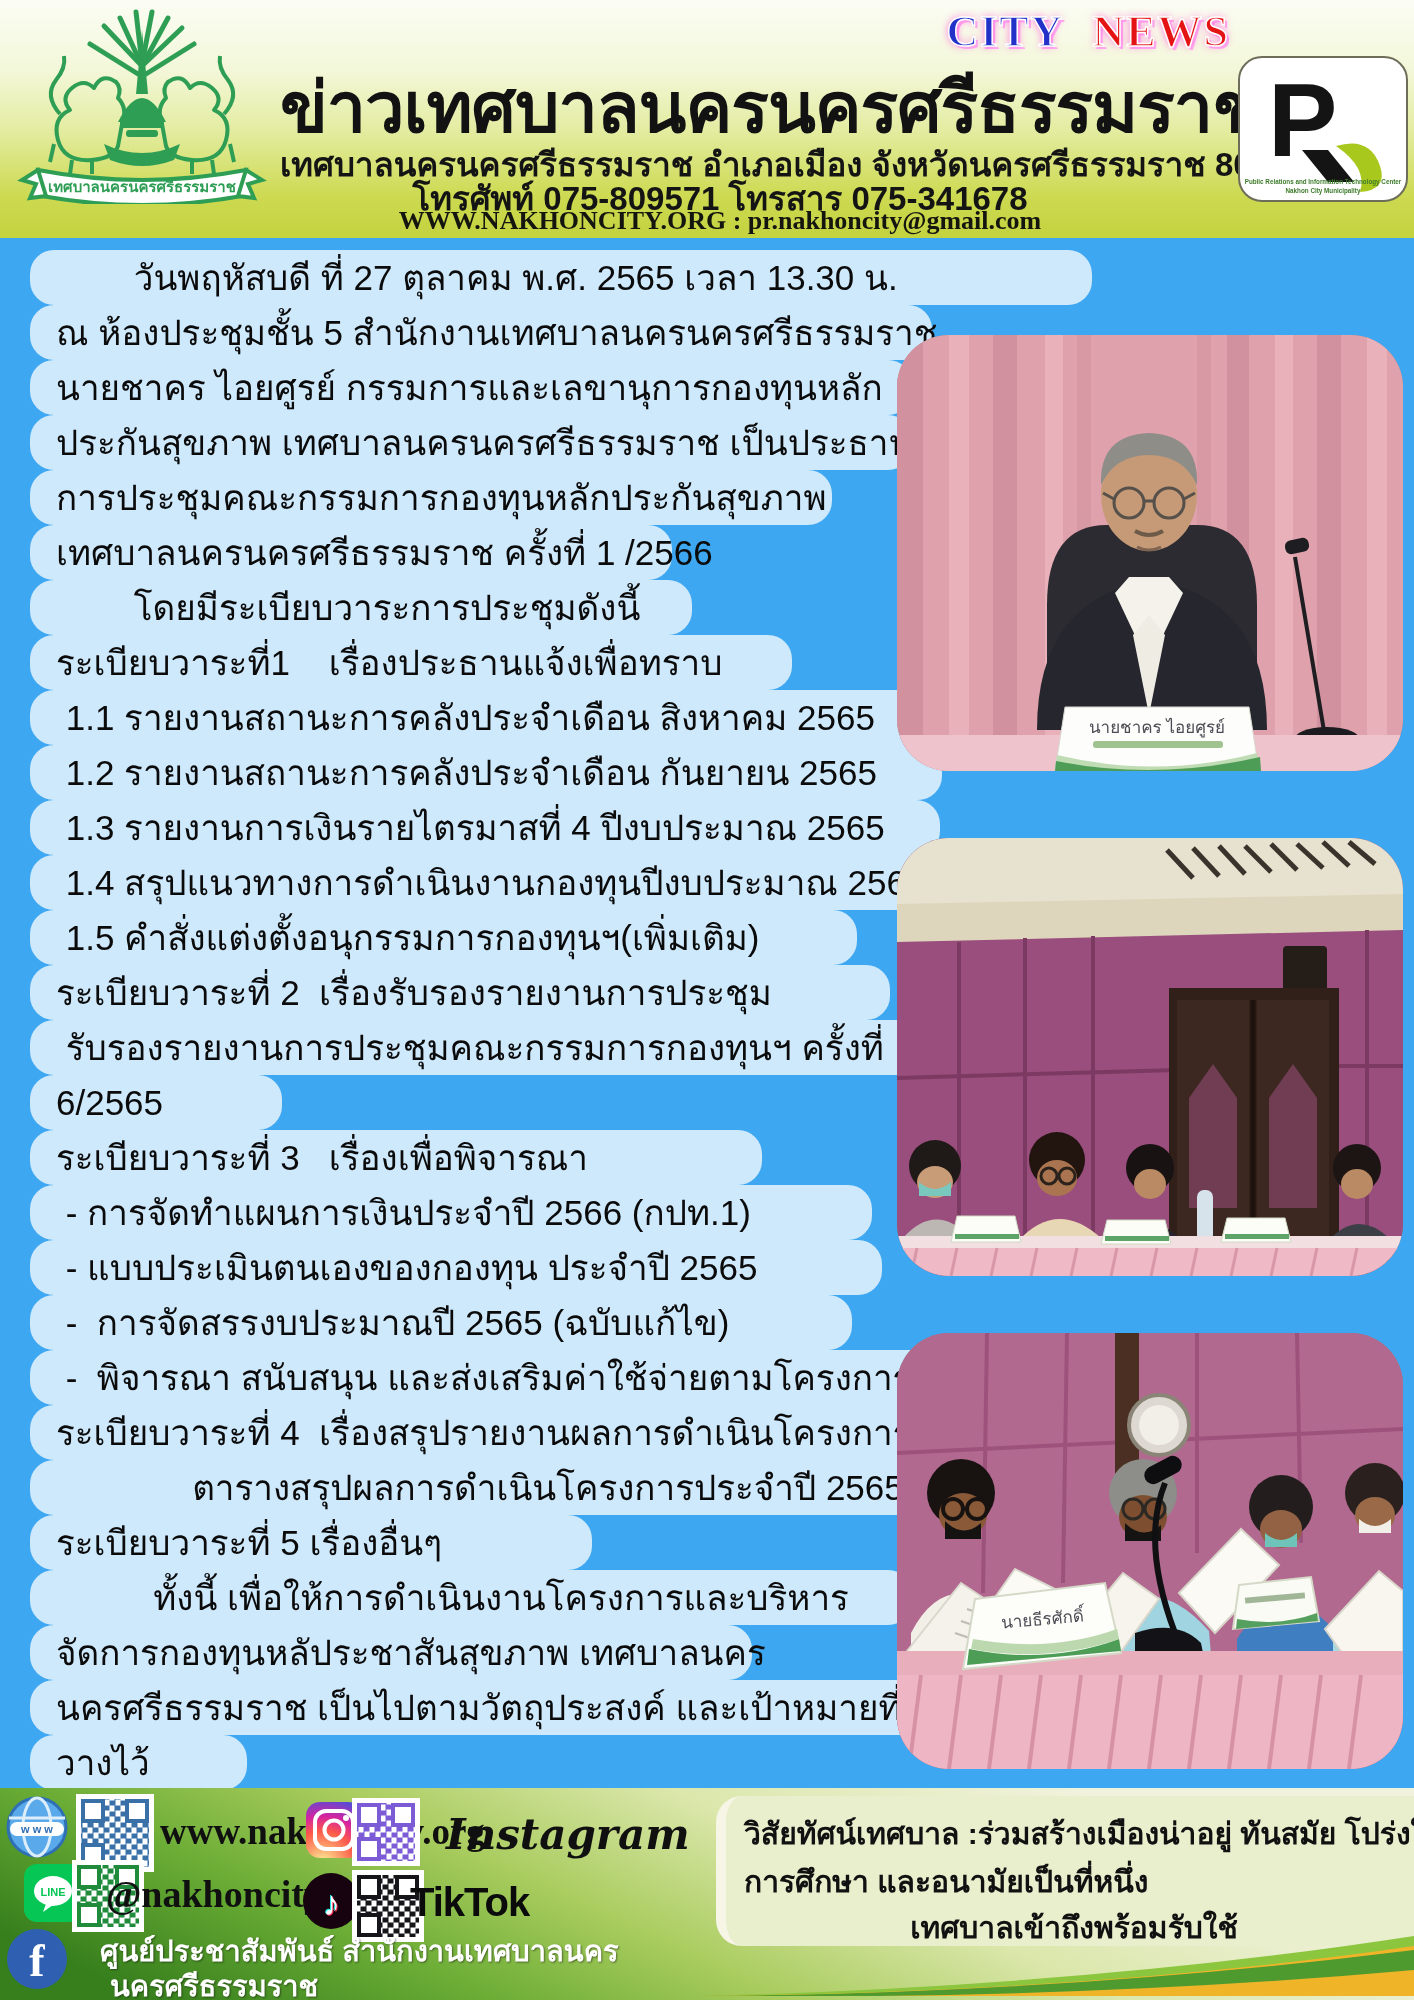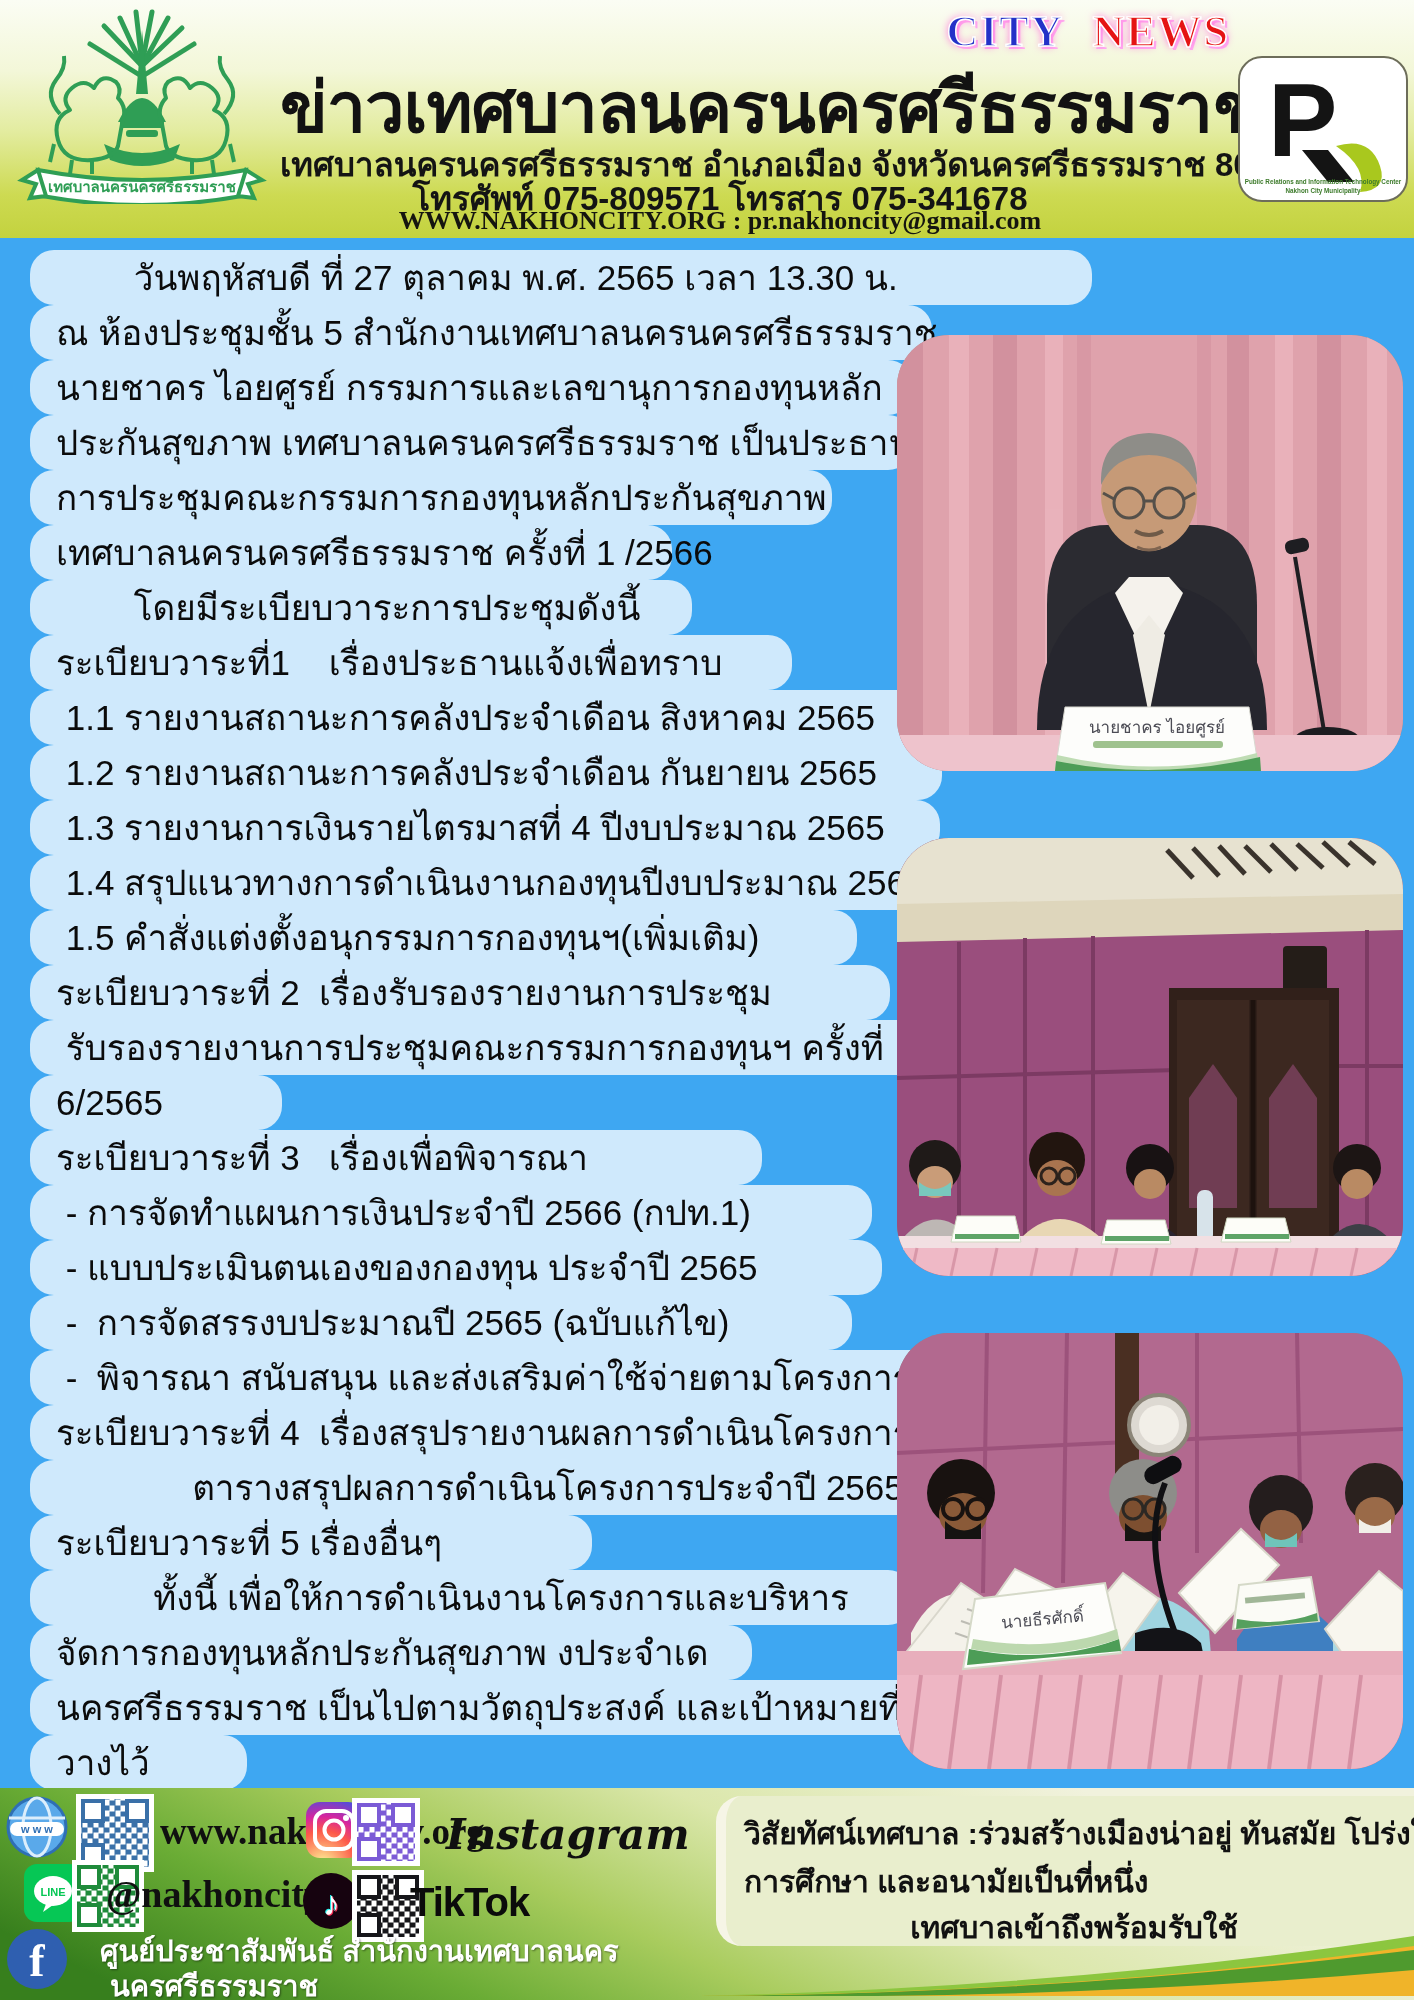--- a/index.html
+++ b/index.html
@@ -150,21 +150,21 @@
       <div class="bline" style="width:200px">6/2565</div>
       <div class="bline" style="width:680px">ระเบียบวาระที่ 3   เรื่องเพื่อพิจารณา</div>
       <div class="bline" style="width:790px"> - การจัดทำแผนการเงินประจำปี 2566 (กปท.1)</div>
       <div class="bline" style="width:800px"> - แบบประเมินตนเองของกองทุน ประจำปี 2565</div>
       <div class="bline" style="width:770px"> -  การจัดสรรงบประมาณปี 2565 (ฉบับแก้ไข)</div>
       <div class="bline" style="width:855px"> -  พิจารณา สนับสนุน และส่งเสริมค่าใช้จ่ายตามโครงการ</div>
       <div class="bline" style="width:850px">ระเบียบวาระที่ 4  เรื่องสรุปรายงานผลการดำเนินโครงการ</div>
       <div class="bline" style="width:850px">              ตารางสรุปผลการดำเนินโครงการประจำปี 2565</div>
       <div class="bline" style="width:510px">ระเบียบวาระที่ 5 เรื่องอื่นๆ</div>
       <div class="bline" style="width:830px">          ทั้งนี้ เพื่อให้การดำเนินงานโครงการและบริหาร</div>
-      <div class="bline" style="width:670px">จัดการกองทุนหลักประกันสุขภาพ งประจำเด</div>
+      <div class="bline" style="width:670px">จัดการกองทุนหลัประชาสันสุขภาพ เทศบาลนคร</div>
       <div class="bline" style="width:858px">นครศรีธรรมราช เป็นไปตามวัตถุประสงค์ และเป้าหมายที่</div>
       <div class="bline" style="width:165px">วางไว้</div>
     </div>
 
     <div class="photo" style="top:97px;height:436px;">
       <svg width="506" height="436" viewBox="0 0 506 436">
         <rect width="506" height="436" fill="#dfa2ac"></rect>
         <g opacity="0.8">
           <rect x="0" y="0" width="26" height="436" fill="#cf8e9b"></rect>
             <rect x="52" y="0" width="20" height="436" fill="#ecb6bf"></rect>

